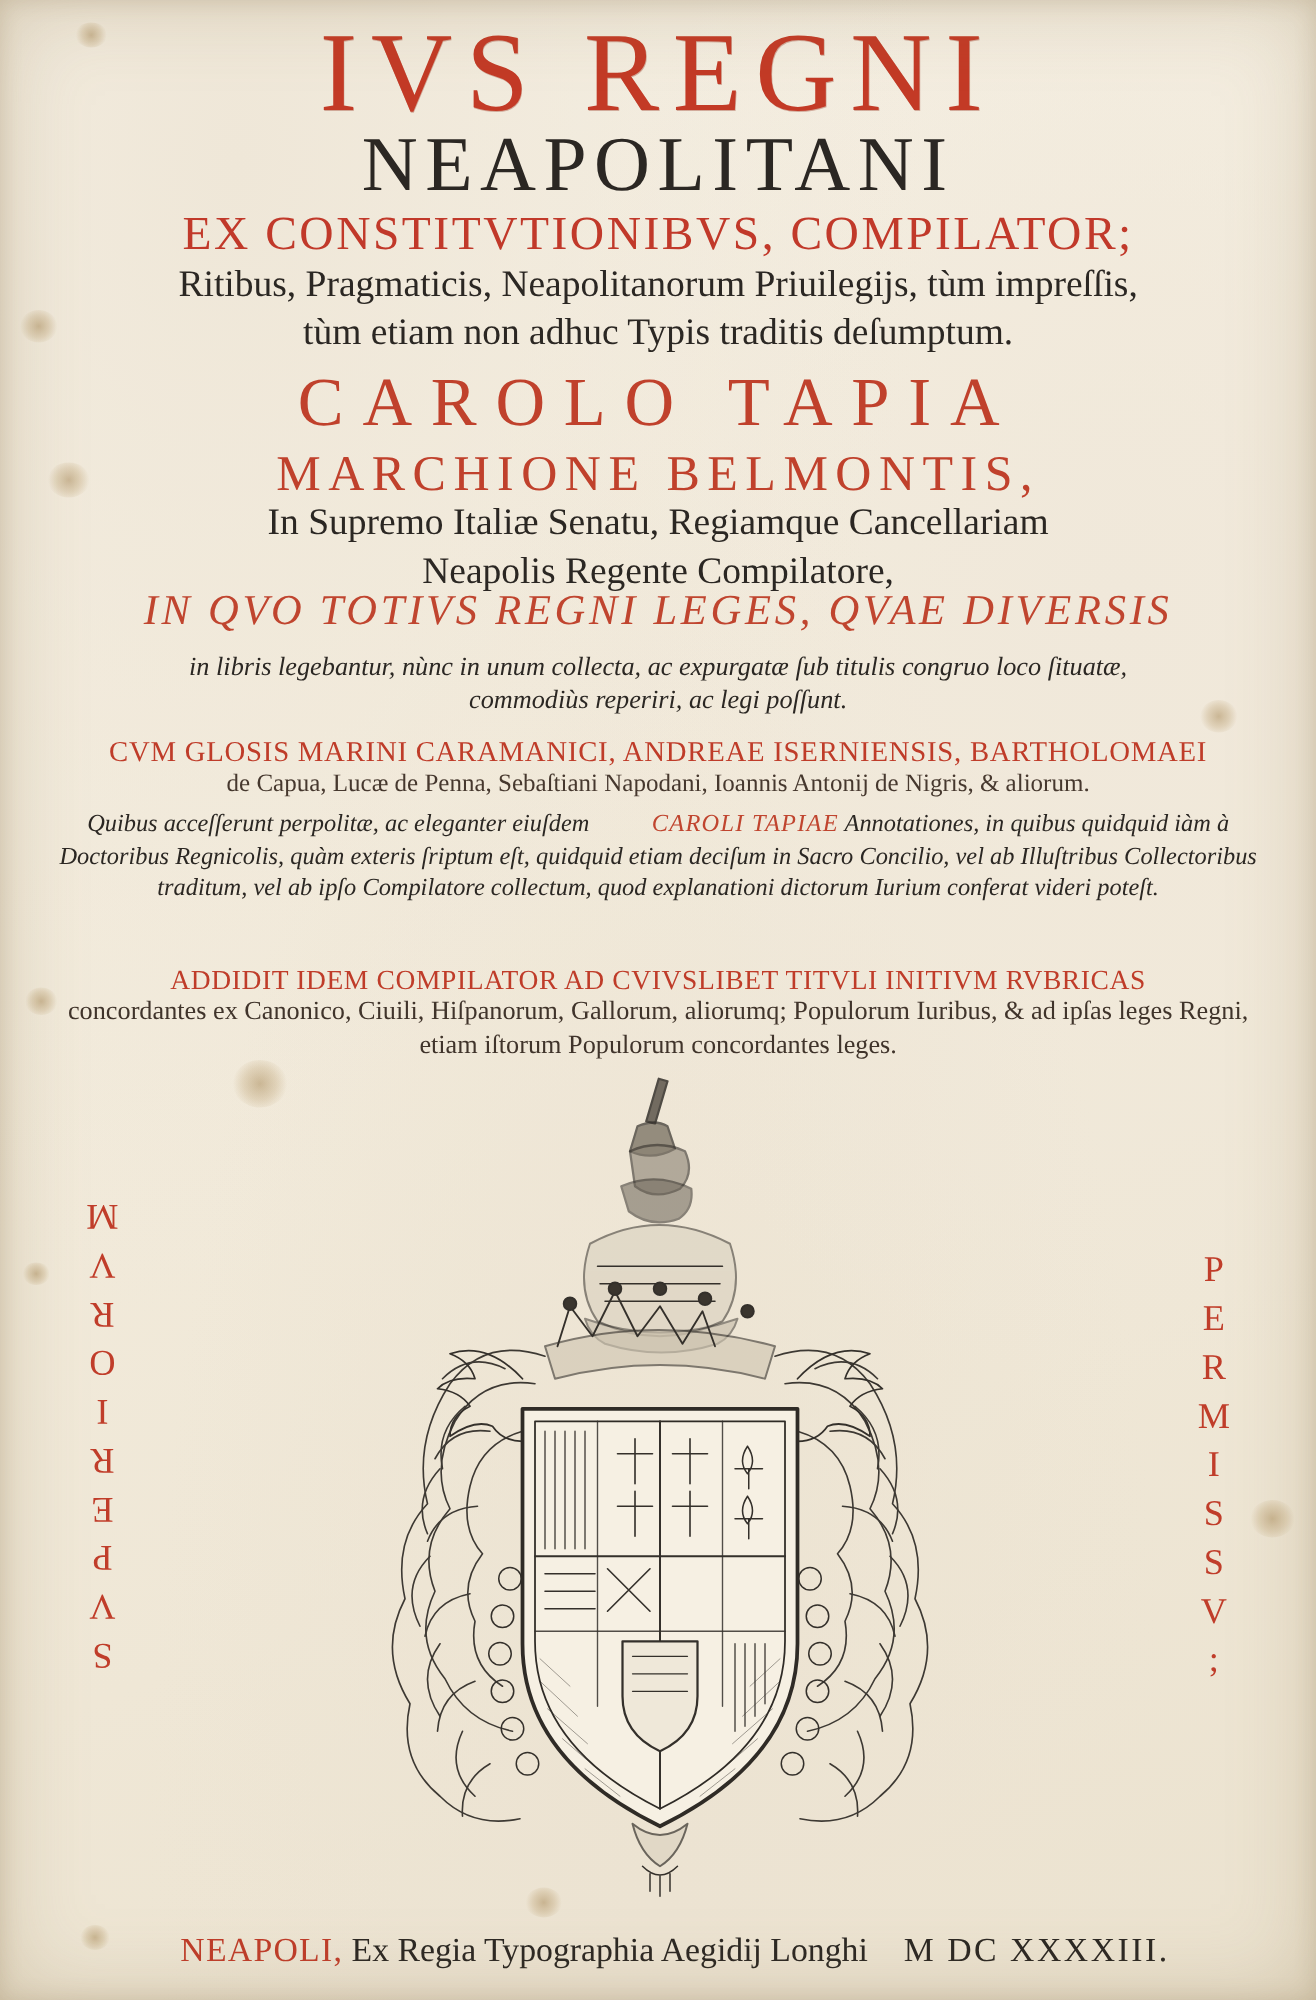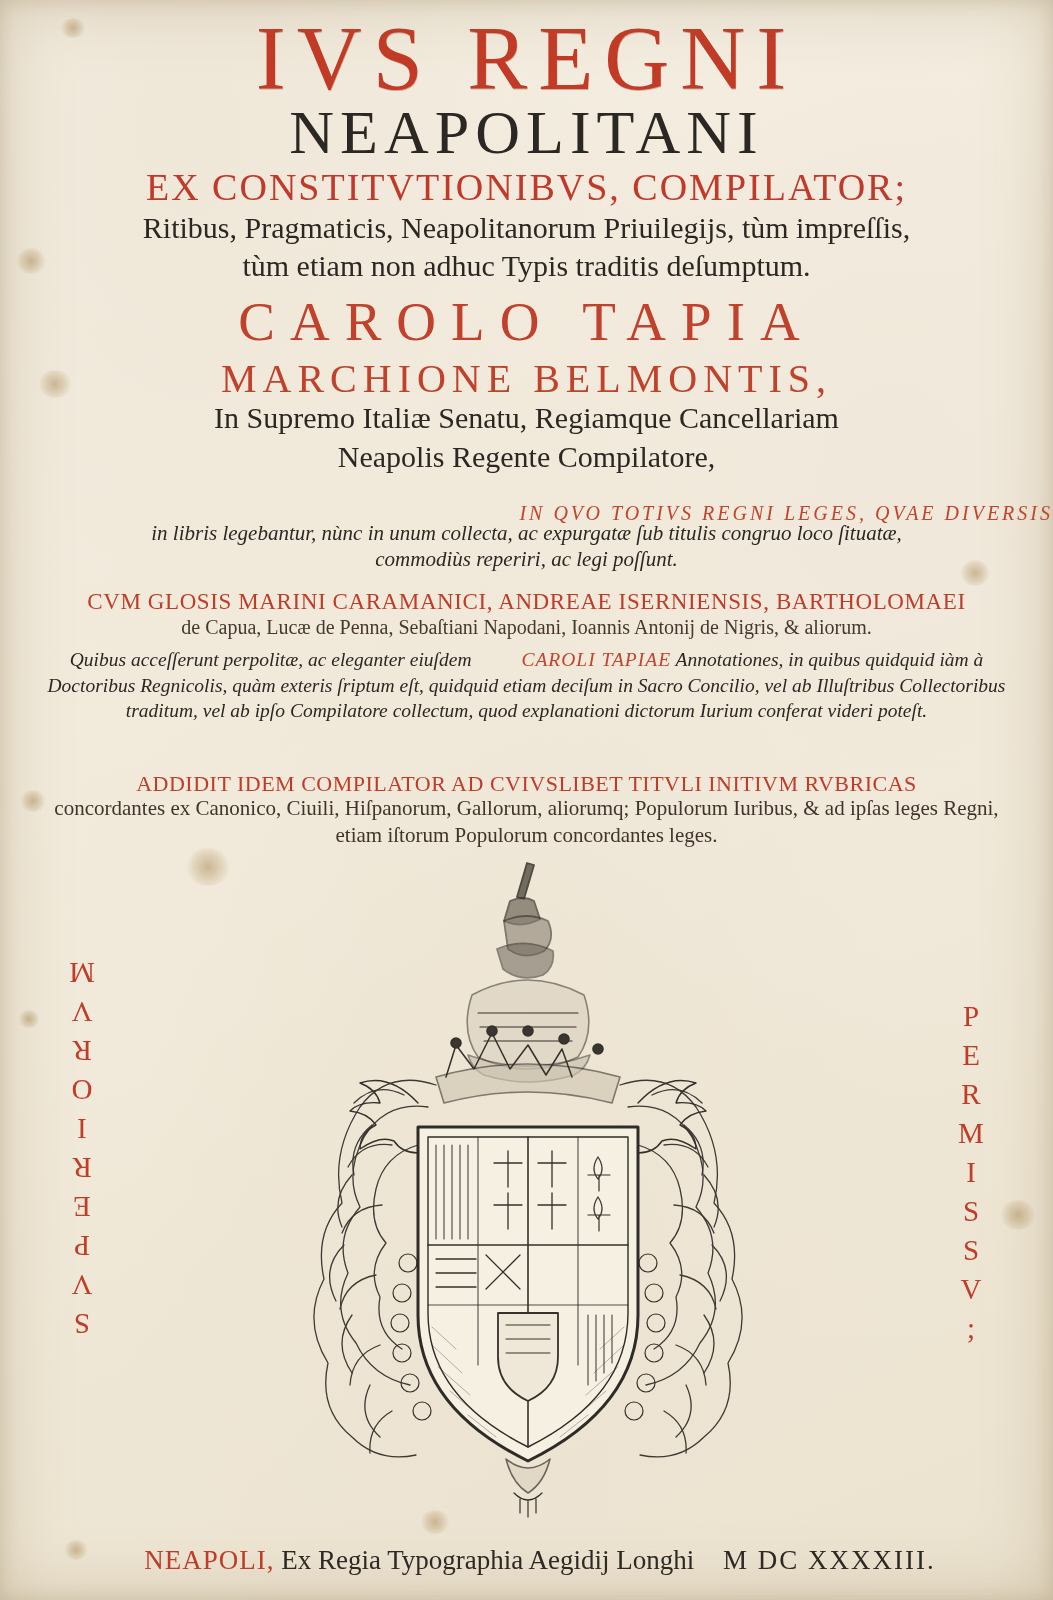--- a/index.html
+++ b/index.html
@@ -101,26 +101,25 @@
     position: absolute; top: 402px; left: 0; right: 0;
     font-size: 30px;
     color: #2b2723;
   }
   #l-neapolisreg {
     position: absolute; top: 441px; left: 0; right: 0;
     font-size: 30px;
     color: #2b2723;
   }
   #l-inquo {
-    position: absolute; top: 503px; left: 0; right: 0;
-    font-size: 20px;
+    position: absolute; top: 471px; left: 0; right: 0;
+    font-size: 34px;
     letter-spacing: 3px;
     font-style: italic;
     color: #c0452f;
-    text-align: right;
   }
   #l-inlibris {
     position: absolute; top: 520px; left: 120px; right: 120px;
     font-size: 21px;
     font-style: italic;
     color: #2b2723;
     line-height: 1.25;
   }
   #l-cumglosis {
     position: absolute; top: 588px; left: 40px; right: 40px;

